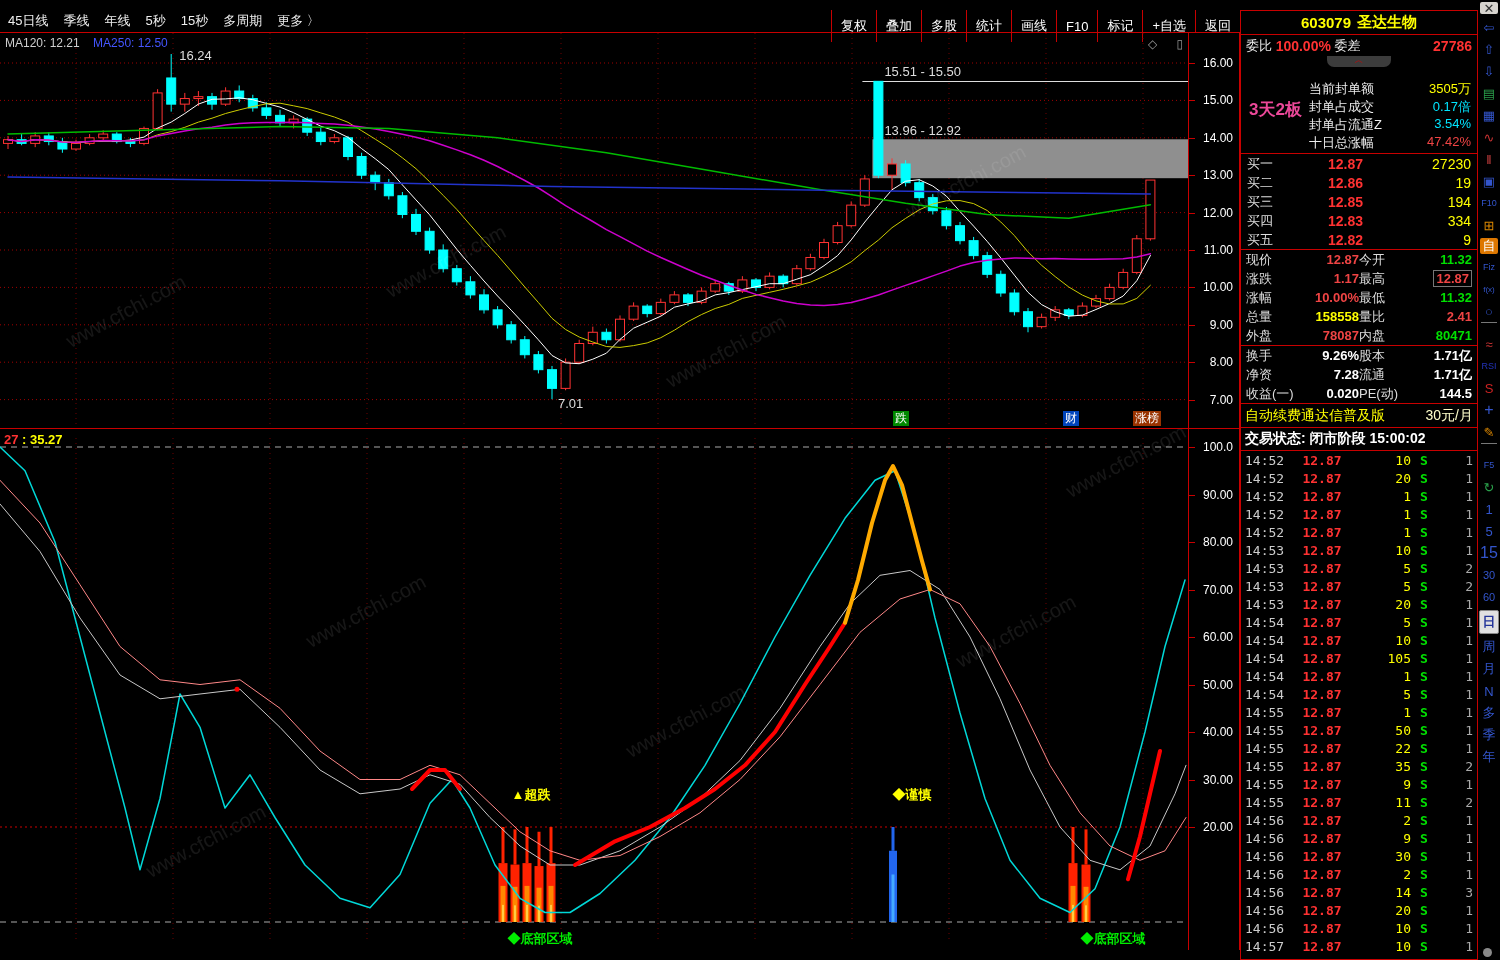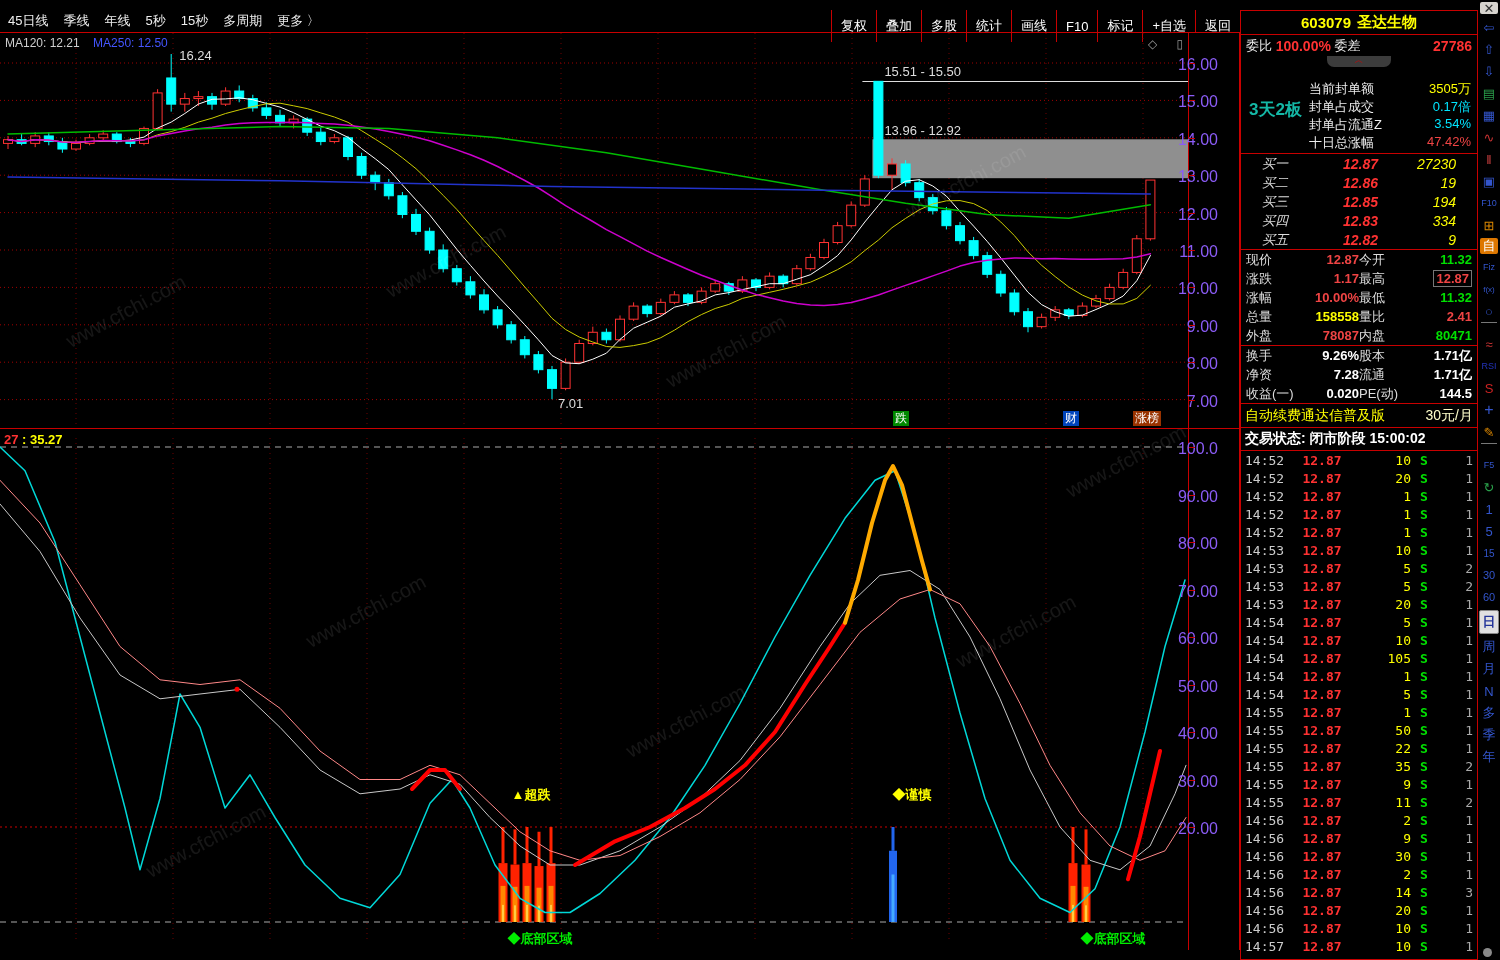--- a/index.html
+++ b/index.html
@@ -26,45 +26,45 @@
   #main-chart{position:absolute;left:0;top:33px;width:1188px;height:395px;}
   #sub-chart{position:absolute;left:0;top:428px;width:1188px;height:522px;}
   .sep-428{position:absolute;left:0;top:428px;width:1240px;height:1px;background:#c80000;z-index:4;}
   .ind-header{position:absolute;left:4px;top:432px;font-size:13px;font-weight:bold;z-index:5;}
   .ind-header .r{color:#ff3232;} .ind-header .y{color:#ffff00;}
   .tag-row span{position:absolute;top:411px;height:15px;line-height:15px;padding:0 2px;
                 color:#fff;font-size:12px;z-index:6;}
   
   .axis-col{position:absolute;left:1188px;top:33px;width:52px;height:917px;background:#000;
             border-left:1px solid #c80000;border-right:1px solid #c80000;box-sizing:border-box;z-index:3;}
-  .axis-col .tick{position:absolute;right:21px;color:#8b5cf6;font-size:16px;}
+  .axis-col .tick{position:absolute;right:6px;color:#ffffff;font-size:12px;}
   .axis-col .tickbar{position:absolute;left:0;width:6px;height:1px;background:#c80000;}
   
   .bottom-bar{position:absolute;left:0;top:950px;width:1240px;height:10px;background:#000;
               border-top:1px solid #c80000;z-index:4;}
   .bottom-bar .xtick{position:absolute;top:2px;width:12px;height:2px;background:#c80000;}
   .period-tab{position:absolute;left:1188px;top:0;width:51px;height:10px;border-left:1px solid #c80000;
               border-right:1px solid #c80000;color:#ccc;font-size:12px;text-align:center;overflow:hidden;line-height:11px;}
   
   .quote{position:absolute;left:1240px;top:10px;width:238px;height:950px;background:#000;
          border:1px solid #c80000;box-sizing:border-box;z-index:5;overflow:hidden;}
   .q-header{height:23px;border-bottom:1px solid #c80000;display:flex;align-items:center;justify-content:center;
             gap:6px;font-size:15px;font-weight:bold;}
   .q-code{color:#ffff00;} .q-name{color:#ffff00;}
   .q-weibi{height:21px;display:flex;align-items:center;padding:0 5px;font-size:13px;color:#eee;}
   .q-weibi b{color:#ff3232;font-size:14px;}
   .q-info{height:97px;position:relative;border-bottom:1px solid #c80000;font-size:13px;}
   .collapse-tab{position:absolute;left:50%;transform:translateX(-50%);top:0;width:64px;height:11px;
                 background:#3c3c3c;border-radius:0 0 7px 7px;color:#d00000;font-size:9px;line-height:9px;
                 text-align:center;cursor:pointer;}
-  .board-label{position:absolute;left:8px;top:42px;color:#14b8a6;font-size:17px;font-weight:bold;}
+  .board-label{position:absolute;left:8px;top:42px;color:#ec4899;font-size:17px;font-weight:bold;}
   .q-info .irow{position:absolute;left:68px;right:6px;display:flex;justify-content:space-between;}
   .q-info .ilab{color:#eee;} 
   .q-bids{border-bottom:1px solid #c80000;}
-  .q-bids .row{height:19px;display:flex;align-items:center;padding:0 21px;font-size:13px;font-style:italic;}
+  .q-bids .row{height:19px;display:flex;align-items:center;padding:0 6px;font-size:13px;}
   .q-bids .lab{color:#ddd;width:46px;}
   .q-bids .prc{color:#ff3232;font-weight:bold;font-size:14px;width:70px;text-align:right;}
   .q-bids .vol{color:#ffff00;flex:1;text-align:right;font-size:14px;}
   .q-stats,.q-fund{border-bottom:1px solid #c80000;}
   .q-stats .row,.q-fund .row{height:19px;display:flex;padding:0 5px;font-size:13px;align-items:center;}
   .q-cell{width:50%;display:flex;justify-content:space-between;align-items:center;}
   .q-cell .lab{color:#ddd;}
   .q-cell .val{font-weight:bold;font-size:13px;}
   .boxed{border:1px solid #777;padding:0 2px;}
   .c-red{color:#ef4444;} .c-green{color:#00e000;} .c-yellow{color:#ffff00;}
@@ -813,21 +813,21 @@
       <div class="rtb-item" style="color: rgb(204, 51, 51);">≈</div>
       <div class="rtb-item" style="color: rgb(34, 51, 187); font-size: 9px;">RSI</div>
       <div class="rtb-item" style="color: rgb(204, 34, 34);">S</div>
       <div class="rtb-item" style="font-size: 16px;">+</div>
       <div class="rtb-item" style="color: rgb(221, 136, 0);">✎</div>
       <div class="rtb-div"></div>
       <div class="rtb-item" style="font-size: 9px;">F5</div>
       <div class="rtb-item" style="color: rgb(42, 160, 74);">↻</div>
       <div class="rtb-item">1</div>
       <div class="rtb-item">5</div>
-      <div class="rtb-item" style="font-size: 10px;">15</div>
+      <div class="rtb-item" style="font-size: 16px;">15</div>
       <div class="rtb-item" style="font-size: 11px;">30</div>
       <div class="rtb-item" style="font-size: 11px;">60</div>
       <div class="rtb-item" style="color: rgb(34, 51, 153); background: rgb(224, 224, 224); width: 18px; border-radius: 2px; margin: 2px auto; border: 1px solid rgb(136, 136, 136); font-weight: bold;">日</div>
       <div class="rtb-item">周</div>
       <div class="rtb-item">月</div>
       <div class="rtb-item">N</div>
       <div class="rtb-item">多</div>
       <div class="rtb-item">季</div>
       <div class="rtb-item">年</div>
       <div class="rtb-dot"></div>

